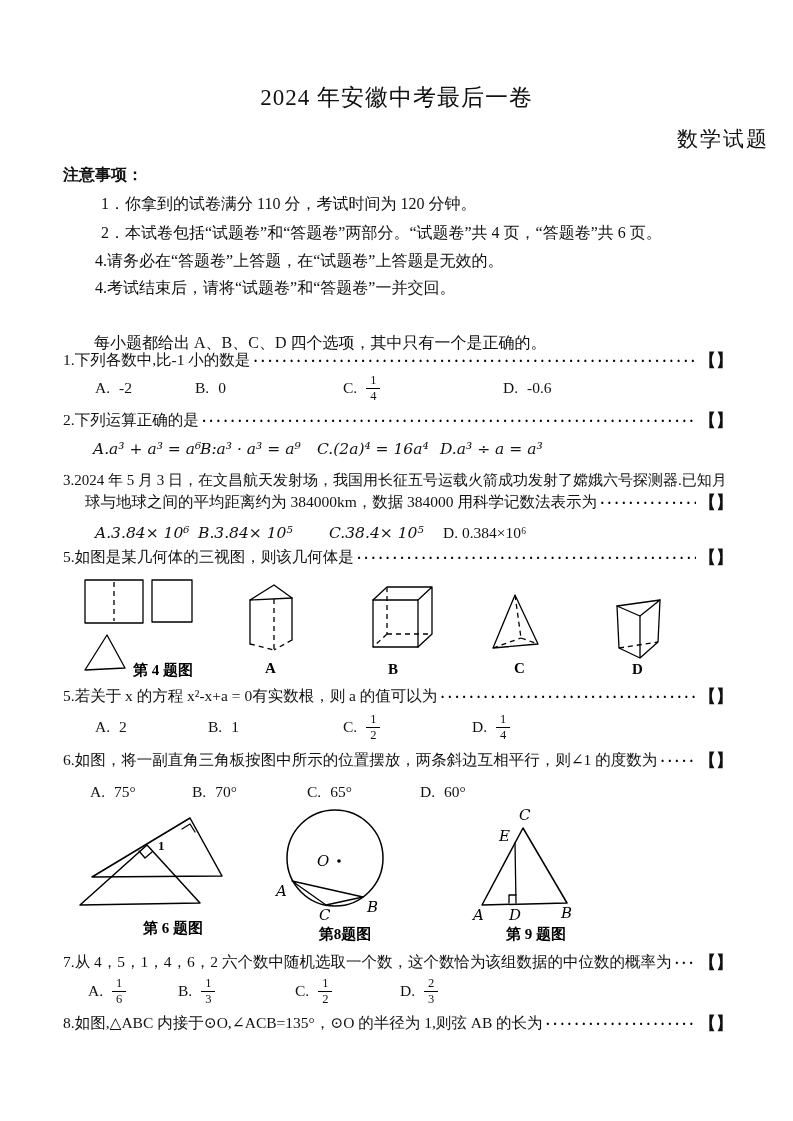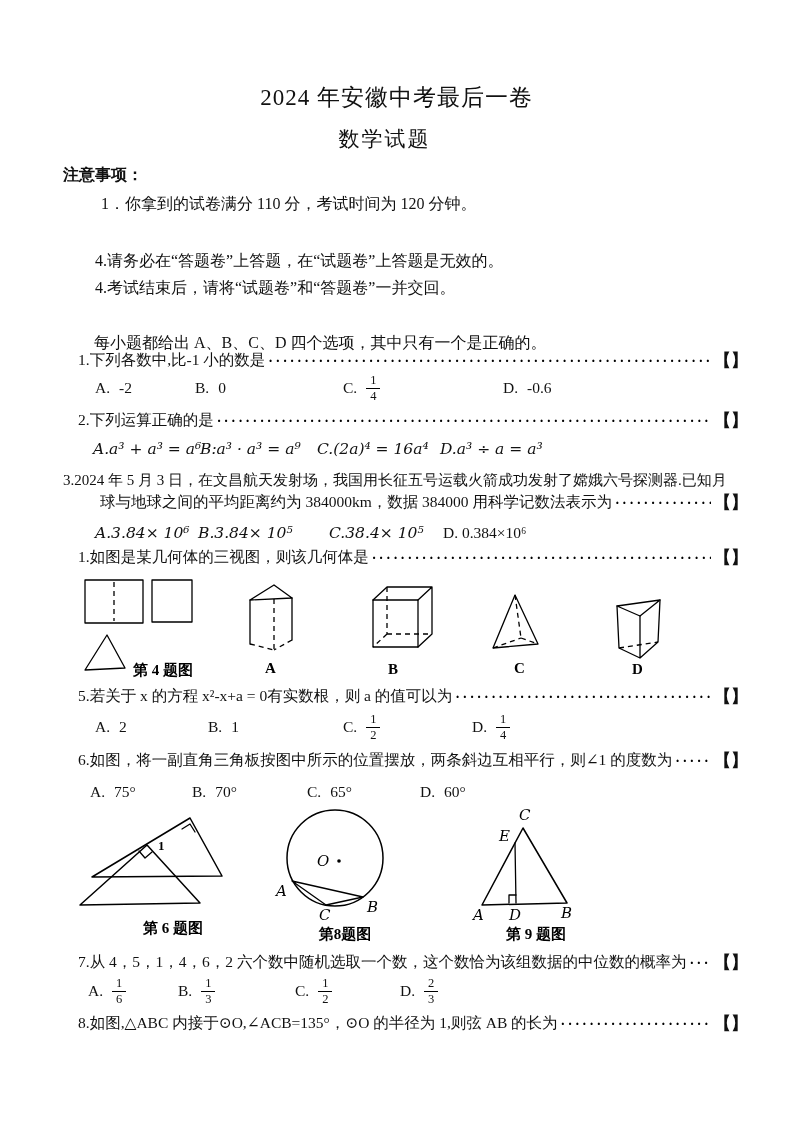--- a/index.html
+++ b/index.html
@@ -4,24 +4,24 @@
 <style>
   html,body { margin:0; padding:0; background:#e8e8e8; }
   .page {
     position:relative; width:793px; height:1121px; margin:0 auto;
     background:#ffffff; color:#111;
     font-family:"Liberation Serif","DejaVu Serif",serif;
     overflow:hidden;
   }
   .abs { position:absolute;margin-top:8px; }
   .title { left:0; width:793px; text-align:center; font-size:23px; letter-spacing:1px; white-space:nowrap; }
-  .subtitle { left:0; width:769px; text-align:center; font-size:21px; letter-spacing:2px; white-space:nowrap; }
+  .subtitle { left:0; width:769px; text-align:right; font-size:21px; letter-spacing:2px; white-space:nowrap; }
   .bodytext { font-size:16px; white-space:nowrap; }
   .bold { font-weight:bold; }
-  .qrow { position:absolute; left:63px; width:670px; display:flex; align-items:center; font-size:15.5px;margin-left:15px; }
+  .qrow { position:absolute; left:63px; width:670px; display:flex; align-items:center; font-size:15.5px; }
   .qrow .stem { white-space:nowrap; flex:0 0 auto; }
   .leader { flex:1 1 auto; min-width:0; overflow:hidden; height:18px; line-height:18px; margin:0 3px; }
   .leader::after {
     content:"························································································································";
     font-size:14px; letter-spacing:2.5px; font-weight:bold; color:#000;
   }
   .bracket { flex:0 0 auto; font-weight:bold; font-size:17px; }
   .opts { position:absolute; left:63px; width:670px; height:30px; font-size:15.5px; }
   .opt { position:absolute; top:0; height:30px; display:flex; align-items:center; white-space:nowrap; }
   .olabel { margin-right:9px; }
@@ -40,20 +40,21 @@
 </head>
 <body>
 
 <div class="page">
 
   <div class="abs title" style="top:74px">2024 年安徽中考最后一卷</div>
   <div class="abs subtitle" style="top:117px">数学试题</div>
 
   <div class="abs bodytext bold" style="top:157px;left:63px">注意事项：</div>
   <div class="abs bodytext" style="top:186px;left:101px">1．你拿到的试卷满分 110 分，考试时间为 120 分钟。</div>
+  <div class="abs bodytext" style="top:215px;left:101px">2．本试卷包括“试题卷”和“答题卷”两部分。“试题卷”共 4 页，“答题卷”共 6 页。</div>
   <div class="abs bodytext" style="top:243px;left:95px">4.请务必在“答题卷”上答题，在“试题卷”上答题是无效的。</div>
   <div class="abs bodytext" style="top:270px;left:95px">4.考试结束后，请将“试题卷”和“答题卷”一并交回。</div>
 
   <div class="abs bodytext" style="top:325px;left:94px">每小题都给出 A、B、C、D 四个选项，其中只有一个是正确的。</div>
 
   <div class="qrow" style="top:349px">
     <span class="stem">1.下列各数中,比-1 小的数是</span>
     <span class="leader"></span>
     <span class="bracket">【】</span>
   </div>
@@ -98,21 +99,21 @@
     <span class="bracket">【】</span>
   </div>
   <div class="opts" style="top:518px">
     <span class="opt math" style="left:32px">A.3.84× 10⁶</span>
     <span class="opt math" style="left:135px">B.3.84× 10⁵</span>
     <span class="opt math" style="left:266px">C.38.4× 10⁵</span>
     <span class="opt" style="left:380px">D. 0.384×10⁶</span>
   </div>
 
   <div class="qrow" style="top:546px">
-    <span class="stem">1.如图是某几何体的三视图，则该几何体是</span>
+    <span class="stem">5.如图是某几何体的三视图，则该几何体是</span>
     <span class="leader"></span>
     <span class="bracket">【】</span>
   </div>
 
   <svg style="top:570px;left:63px" width="670" height="118" viewBox="0 0 670 118">
 
     <rect class="lnt" x="22" y="10" width="58" height="43"></rect>
     <path class="dsh" d="M51,12 V51"></path>
     <rect class="lnt" x="89" y="10" width="40" height="42"></rect>
     <path class="lnt" d="M44,65 L22,100 L62,98 Z"></path>

